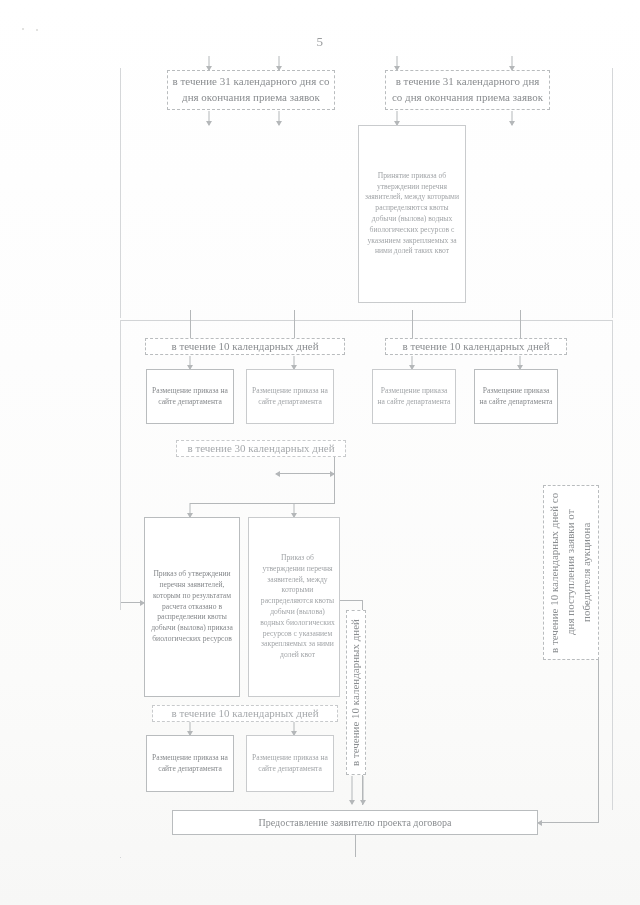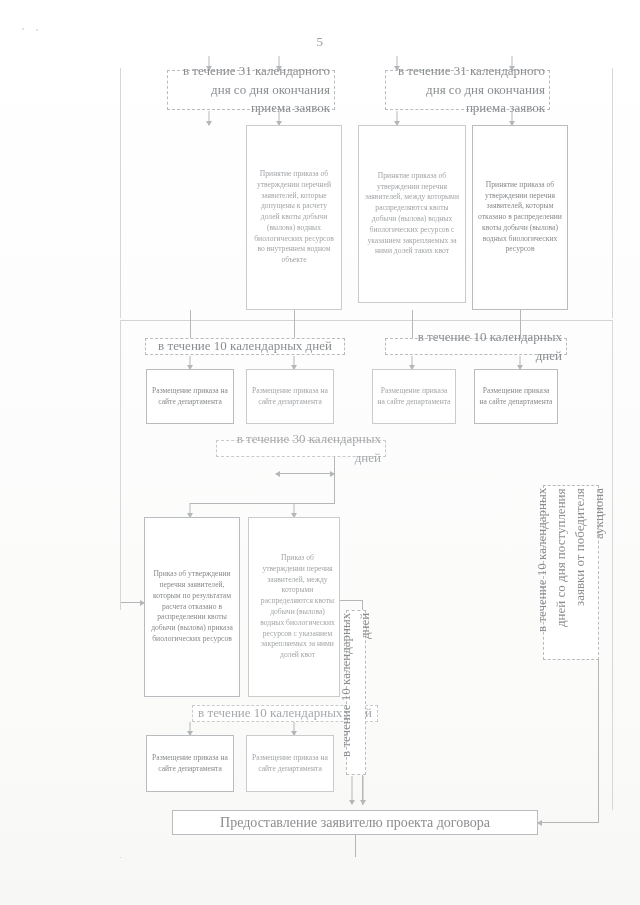--- a/index.html
+++ b/index.html
@@ -25,30 +25,30 @@
   .hrule{position:absolute;height:1px;background:#d2d4d6;}
 
   
   .box{position:absolute;border:1px solid #b9bcbe;background:#ffffff;
     display:flex;align-items:center;justify-content:center;text-align:center;
     font-size:7.6px;line-height:1.42;color:#86898c;padding:3px 4px;
     box-sizing:border-box;}
   .box.light{color:#a2a5a8;border-color:#c9cbcd;}
 
   .dashbox{position:absolute;border:1px dashed #b9bcbe;background:#ffffff;
-    display:flex;align-items:center;justify-content:center;text-align:right;
-    font-size:13px;line-height:1.45;color:#8a8d90;padding:2px 4px;
+    display:flex;align-items:center;justify-content:center;text-align:center;
+    font-size:11px;line-height:1.45;color:#8a8d90;padding:2px 4px;
     box-sizing:border-box;}
-  .dashbox.dim{color:#a6a9ac;border-color:#c8cacc;margin-left:40px;}
+  .dashbox.dim{color:#a6a9ac;border-color:#c8cacc;}
 
   .vert{writing-mode:vertical-rl;transform:rotate(180deg);}
 
   .bar{position:absolute;border:1px solid #b9bcbe;background:#fff;
     display:flex;align-items:center;justify-content:center;
-    font-size:14px;color:#8a8d90;box-sizing:border-box;}
+    font-size:10px;color:#8a8d90;box-sizing:border-box;}
 
   
   .arrow{position:absolute;}
   .arrow .shaft-v{position:absolute;left:50%;top:0;width:1px;height:100%;
     background:#b4b7b9;transform:translateX(-50%);}
   .arrow .head-d{position:absolute;left:50%;bottom:-1px;width:0;height:0;
     border-left:3px solid transparent;border-right:3px solid transparent;
     border-top:5px solid #b4b7b9;transform:translateX(-50%);}
   .harrow{position:absolute;height:1px;background:#b4b7b9;}
   .harrow .head-l{position:absolute;left:-1px;top:50%;width:0;height:0;
@@ -106,23 +106,21 @@
   </div>
   <div class="arrow" style="left:393px;top:111px;width:8px;height:14px;">
     <div class="shaft-v"></div>
       <div class="head-d"></div>
   </div>
   <div class="arrow" style="left:508px;top:111px;width:8px;height:14px;">
     <div class="shaft-v"></div>
       <div class="head-d"></div>
   </div>
 
-  <div class="box light" style="left:246px;top:125px;width:96px;height:185px;">Принятие приказа об утверждении перечней заявителей, которые допущены к расчету долей квоты добычи (вылова) водных биологических ресурсов во внутреннем водном объекте</div>
   <div class="box light" style="left:358px;top:125px;width:108px;height:178px;">Принятие приказа об утверждении перечня заявителей, между которыми распределяются квоты добычи (вылова) водных биологических ресурсов с указанием закрепляемых за ними долей таких квот</div>
-  <div class="box" style="left:472px;top:125px;width:96px;height:185px;">Принятие приказа об утверждении перечня заявителей, которым отказано в распределении квоты добычи (вылова) водных биологических ресурсов</div>
 
   <div class="conn" style="left:190px;top:310px;width:1px;height:30px;"></div>
   <div class="conn" style="left:294px;top:310px;width:1px;height:30px;"></div>
   <div class="conn" style="left:412px;top:310px;width:1px;height:30px;"></div>
   <div class="conn" style="left:520px;top:310px;width:1px;height:30px;"></div>
 
   <div class="dashbox" style="left:145px;top:338px;width:200px;height:17px;">в течение 10 календарных дней</div>
   <div class="dashbox" style="left:385px;top:338px;width:182px;height:17px;">в течение 10 календарных дней</div>
 
   <div class="arrow" style="left:186px;top:356px;width:8px;height:13px;">

